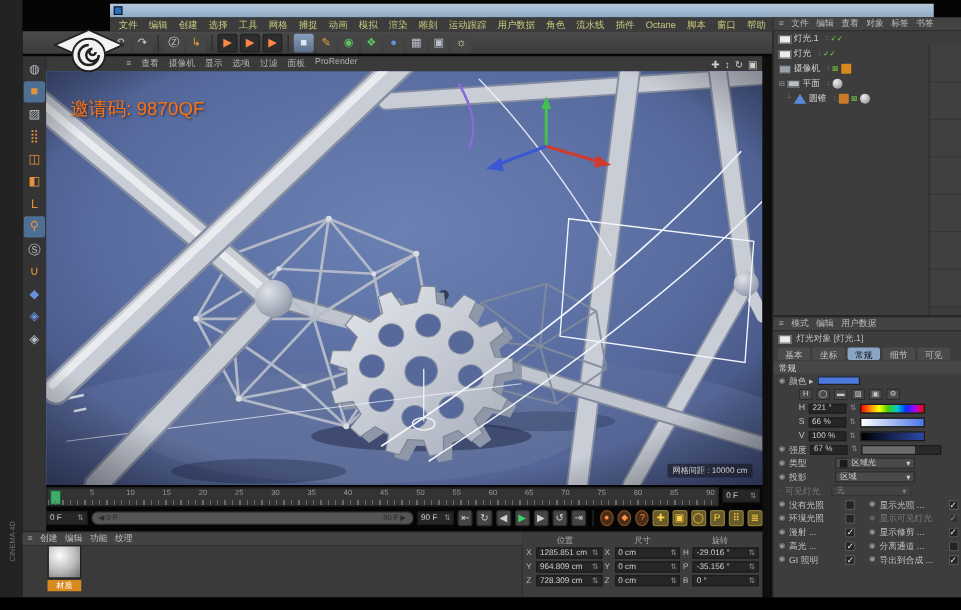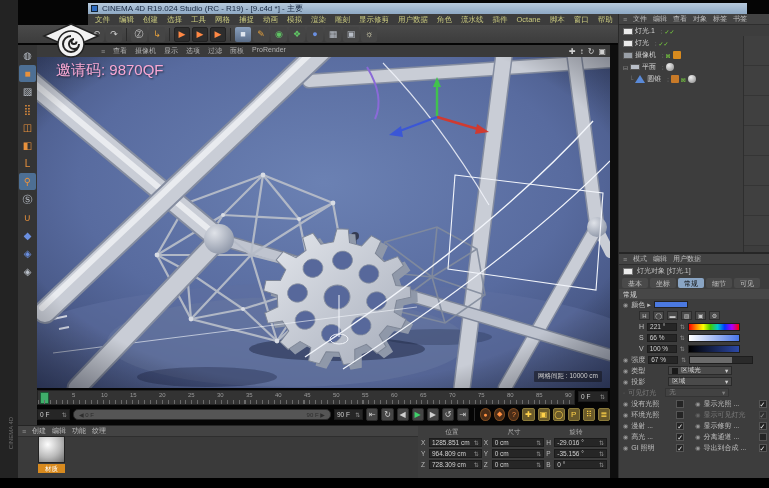--- a/index.html
+++ b/index.html
@@ -25,21 +25,21 @@
   .tb-cube{background:linear-gradient(#7f96b4,#55master 0);background:linear-gradient(#8aa0bd,#5a6d88);color:#dfe6ef;}
   .tb-pen{color:#e8a23c;}
   .tb-green{color:#5fc464;}
   .tb-blue{color:#6a8fe0;}
   .tb-gray{color:#b9bfc8;}
   .tb-bulb{color:#f5f1c8;}
   
   #wm-logo{left:42px;top:22px;width:58px;height:38px;}
   #wm-brand{left:96px;top:24px;font-size:30px;font-weight:bold;color:#ececec;letter-spacing:3px;
             text-shadow:2px 2px 0 #5a2020,-1px -1px 0 #333,1px -1px 0 #333,-1px 1px 0 #333;white-space:nowrap;}
-  #wm-invite{left:56px;top:61px;font-size:15px;color:#f9a8d4;text-shadow:1px 1px 2px rgba(0,0,0,.6);white-space:nowrap;}
+  #wm-invite{left:56px;top:78px;font-size:15px;color:#f97316;text-shadow:1px 1px 2px rgba(0,0,0,.6);white-space:nowrap;}
   
   #left-strip{left:0;top:0;width:18px;height:478px;background:#232323;}
   #brand-vert{left:-24px;top:430px;width:70px;transform:rotate(-90deg);transform-origin:center;color:#6f6f6f;font-size:6px;text-align:center;}
   #palette{left:18px;top:45px;width:19px;height:380px;background:#343434;display:flex;flex-direction:column;align-items:center;padding-top:2px;gap:1px;}
   .pal-icon{width:17px;height:17px;border-radius:2px;display:flex;align-items:center;justify-content:center;font-size:10px;color:#b9bfc8;}
   .pal-sel{background:#4d6f94;}
   .pal-orange{color:#e8913c;}
   .pal-blue{color:#6a8fe0;}
   
   #vp-header{left:37px;top:45px;width:573px;height:12px;background:#3a3a3a;display:flex;align-items:center;gap:8px;padding-left:64px;}
@@ -124,36 +124,35 @@
   .c-fld{flex:1;height:9px;}
   #bottom-strip{left:0;top:478px;width:769px;height:10px;background:#000;}
 </style>
 </head>
 <body>
 
 <div id="page">
 
   <div class="abs" id="titlebar">
     <span id="title-icon"></span>
-    <span>CINEMA 4D R19.024 Studio (RC - R19) - [9.c4d *] - 主要</span>
   </div>
 
   <div class="abs" id="menubar">
       <span class="menu-item">文件</span>
       <span class="menu-item">编辑</span>
       <span class="menu-item">创建</span>
       <span class="menu-item">选择</span>
       <span class="menu-item">工具</span>
       <span class="menu-item">网格</span>
       <span class="menu-item">捕捉</span>
       <span class="menu-item">动画</span>
       <span class="menu-item">模拟</span>
       <span class="menu-item">渲染</span>
       <span class="menu-item">雕刻</span>
-      <span class="menu-item">显示修剪</span>
+      <span class="menu-item">运动跟踪</span>
       <span class="menu-item">用户数据</span>
       <span class="menu-item">角色</span>
       <span class="menu-item">流水线</span>
       <span class="menu-item">插件</span>
       <span class="menu-item">Octane</span>
       <span class="menu-item">脚本</span>
       <span class="menu-item">窗口</span>
       <span class="menu-item">帮助</span>
     </div>
 

